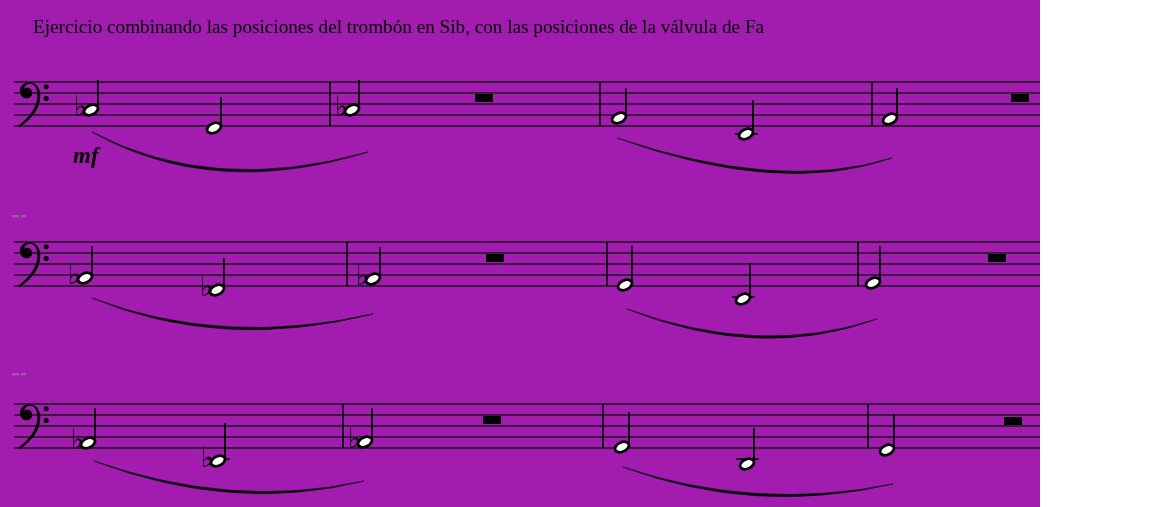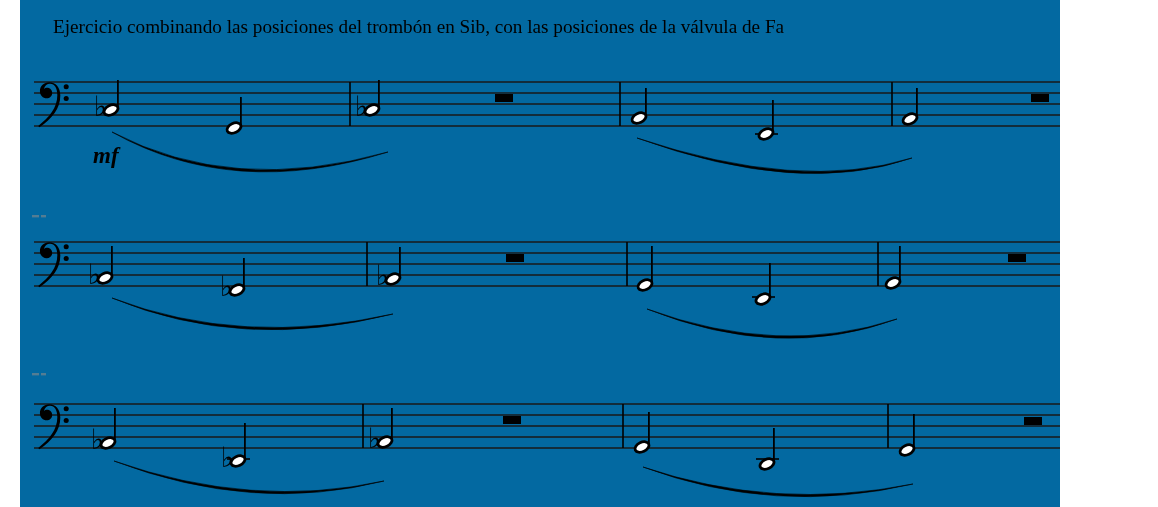--- a/index.html
+++ b/index.html
@@ -1,17 +1,17 @@
 <!DOCTYPE html>
 <html><head>
 <meta charset="utf-8">
 <style>
   html,body{margin:0;padding:0;background:#ffffff;}
-  .page{position:relative;width:1040px;height:507px;background:#0369a1;overflow:hidden;
-        font-family:"Liberation Serif","DejaVu Serif",serif;margin-left:20px;}
+  .page{position:relative;width:1040px;height:507px;background:#a21caf;overflow:hidden;
+        font-family:"Liberation Serif","DejaVu Serif",serif;}
   svg{position:absolute;left:0;top:0;}
   .title-text{font-family:"Liberation Serif","DejaVu Serif",serif;font-size:19.2px;fill:#000;}
   .dyn{font-family:"Liberation Serif","DejaVu Serif",serif;font-style:italic;font-weight:bold;
        font-size:23px;fill:#000;}
   .flat{font-family:"DejaVu Sans",sans-serif;font-size:28px;fill:#000;}
 </style>
 </head>
 <body>
 
 <div class="page">

